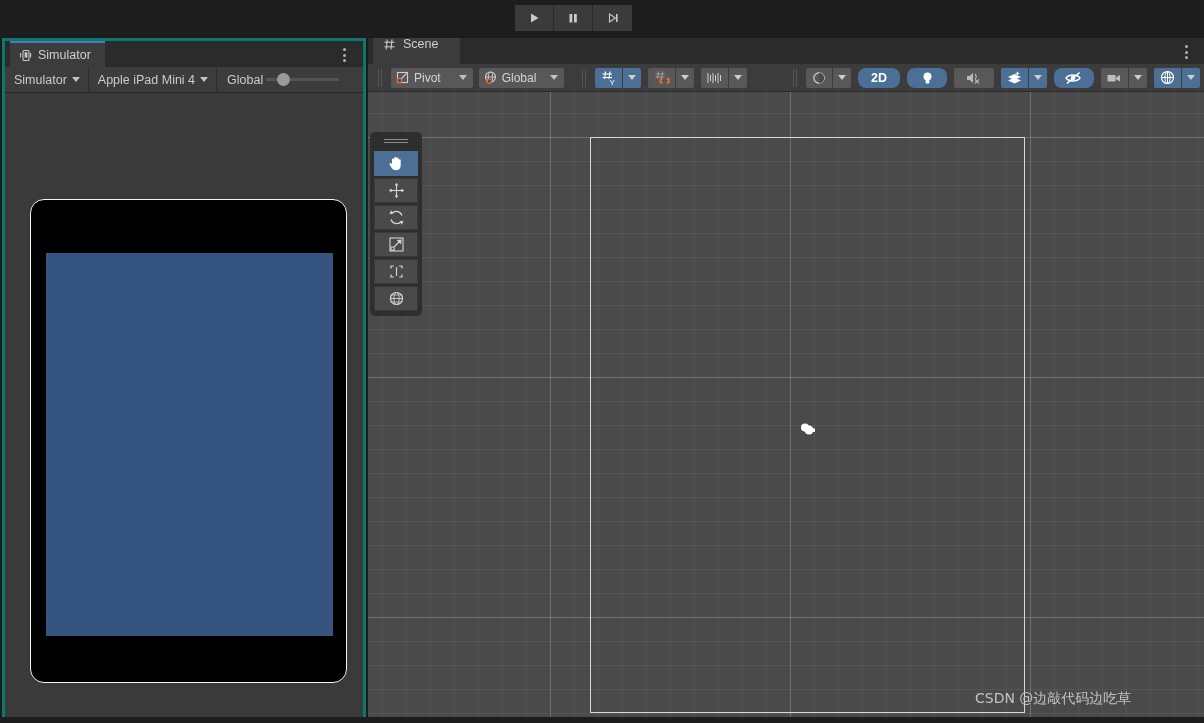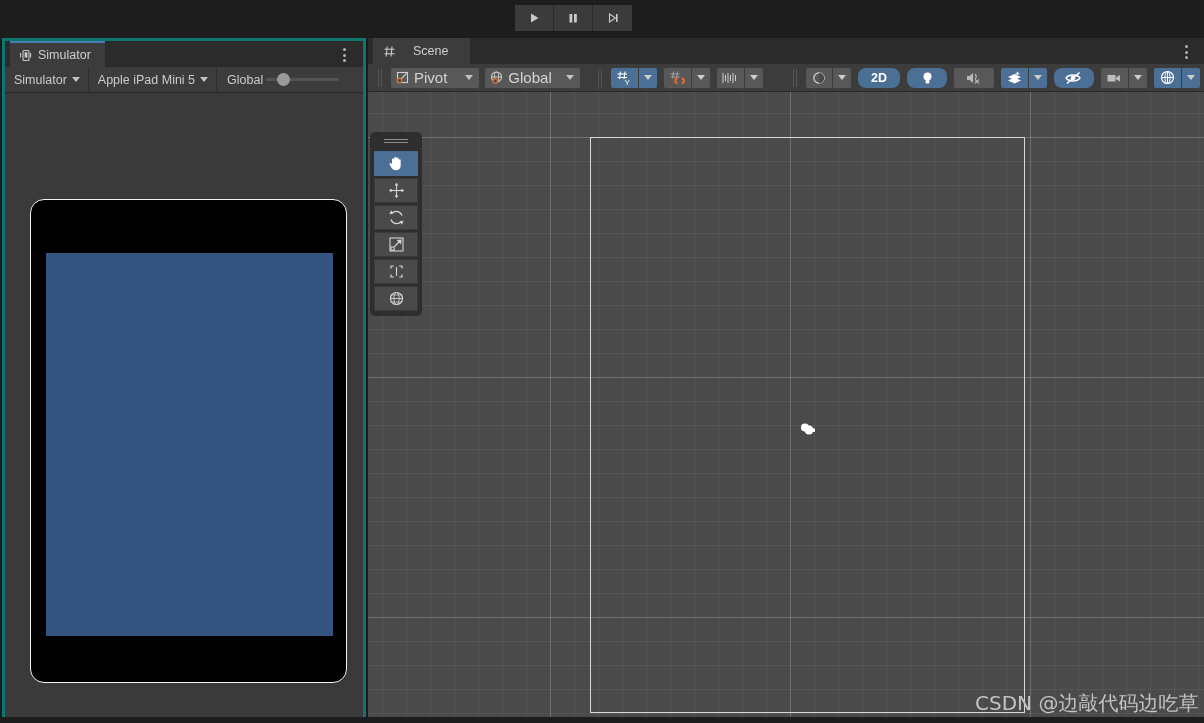--- a/index.html
+++ b/index.html
@@ -92,21 +92,21 @@
   
   .scene-panel {
     position: absolute; left: 368px; top: 38px; width: 836px; height: 685px;
     background: #393939;
   }
   .scene-tabstrip { position: absolute; left: 0; top: 0; width: 100%; height: 26px; background: #2b2b2b; }
   .scene-tab {
     position: absolute; left: 5px; top: 0; height: 26px;
     padding: 0 22px 0 10px;
     background: #3c3c3c;
-    display: flex; align-items: center; gap: 17px;
+    display: flex; gap: 7px;
     color: #cfcfcf; font-size: 12.5px;
   }
 
   .scene-toolbar {
     position: absolute; left: 0; top: 26px; width: 100%; height: 28px;
     background: #3c3c3c;
     border-bottom: 1px solid #2b2b2b;
     display: flex; align-items: center;
   }
   .grip { width: 9px; height: 18px; margin: 0 6px 0 8px; position: relative; }
@@ -123,21 +123,21 @@
   }
   .btn.on { background: #4c6f95; color: #fff; border-radius: 8px; }
   .btn.flat { background: #585858; }
   .seg { display: flex; gap: 1px; margin-right: 7px; }
   .seg .btn { border-radius: 0; }
   .seg .btn:first-child { border-radius: 2px 0 0 2px; }
   .seg .btn:last-child { border-radius: 0 2px 2px 0; }
   .dd-arrow { width: 18px; }
   .dd-arrow .caret2 { width: 0; height: 0; border-left: 4px solid transparent; border-right: 4px solid transparent; border-top: 5px solid #cdcdcd; }
   .labelbtn { padding: 0 6px 0 4px; gap: 4px; display: flex; align-items: center; }
-  .labelbtn .txt { font-size: 15px; color: #d4d4d4; }
+  .labelbtn .txt { font-size: 12px; color: #d4d4d4; }
   .spacer { flex: 1; }
 
   
   .viewport {
     position: absolute; left: 0; top: 54px; width: 836px; height: 631px;
     background: #4a4a4a;
     overflow: hidden;
   }
   .grid {
     position: absolute; left: 0; top: 0; width: 100%; height: 100%;
@@ -174,21 +174,21 @@
     width: 44px; height: 25px;
     background: #4a4a4a;
     border: 1px solid #3a3a3a;
     display: flex; align-items: center; justify-content: center;
   }
   .tool.active { background: #4c6f95; border-color: #4c6f95; }
 
   
   .watermark {
     position: absolute; left: 975px; top: 690px;
-    color: #c3c3c3; font-size: 20px;
+    color: #c3c3c3; font-size: 14px;
     font-family: "DejaVu Sans", sans-serif;
     white-space: nowrap;
   }
   .bottom-strip { position: absolute; left: 0; top: 717px; width: 1204px; height: 6px; background: #1d1d1d; }
 </style>
 </head>
 <body>
 
 <div id="app">
 
@@ -232,21 +232,21 @@
         <i></i>
       </div>
     </div>
 
     <div class="sim-toolbar">
       <div class="tb-dd">
         <span>Simulator</span>
         <span class="caret"></span>
       </div>
       <div class="tb-dd">
-        <span>Apple iPad Mini 5</span>
+        <span>Apple iPad Mini 4</span>
         <span class="caret"></span>
       </div>
       <div class="tb-scale">
         <span>Global</span>
         <div class="slider">
           <div class="track-l"></div>
           <div class="knob"></div>
         </div>
       </div>
     </div>

